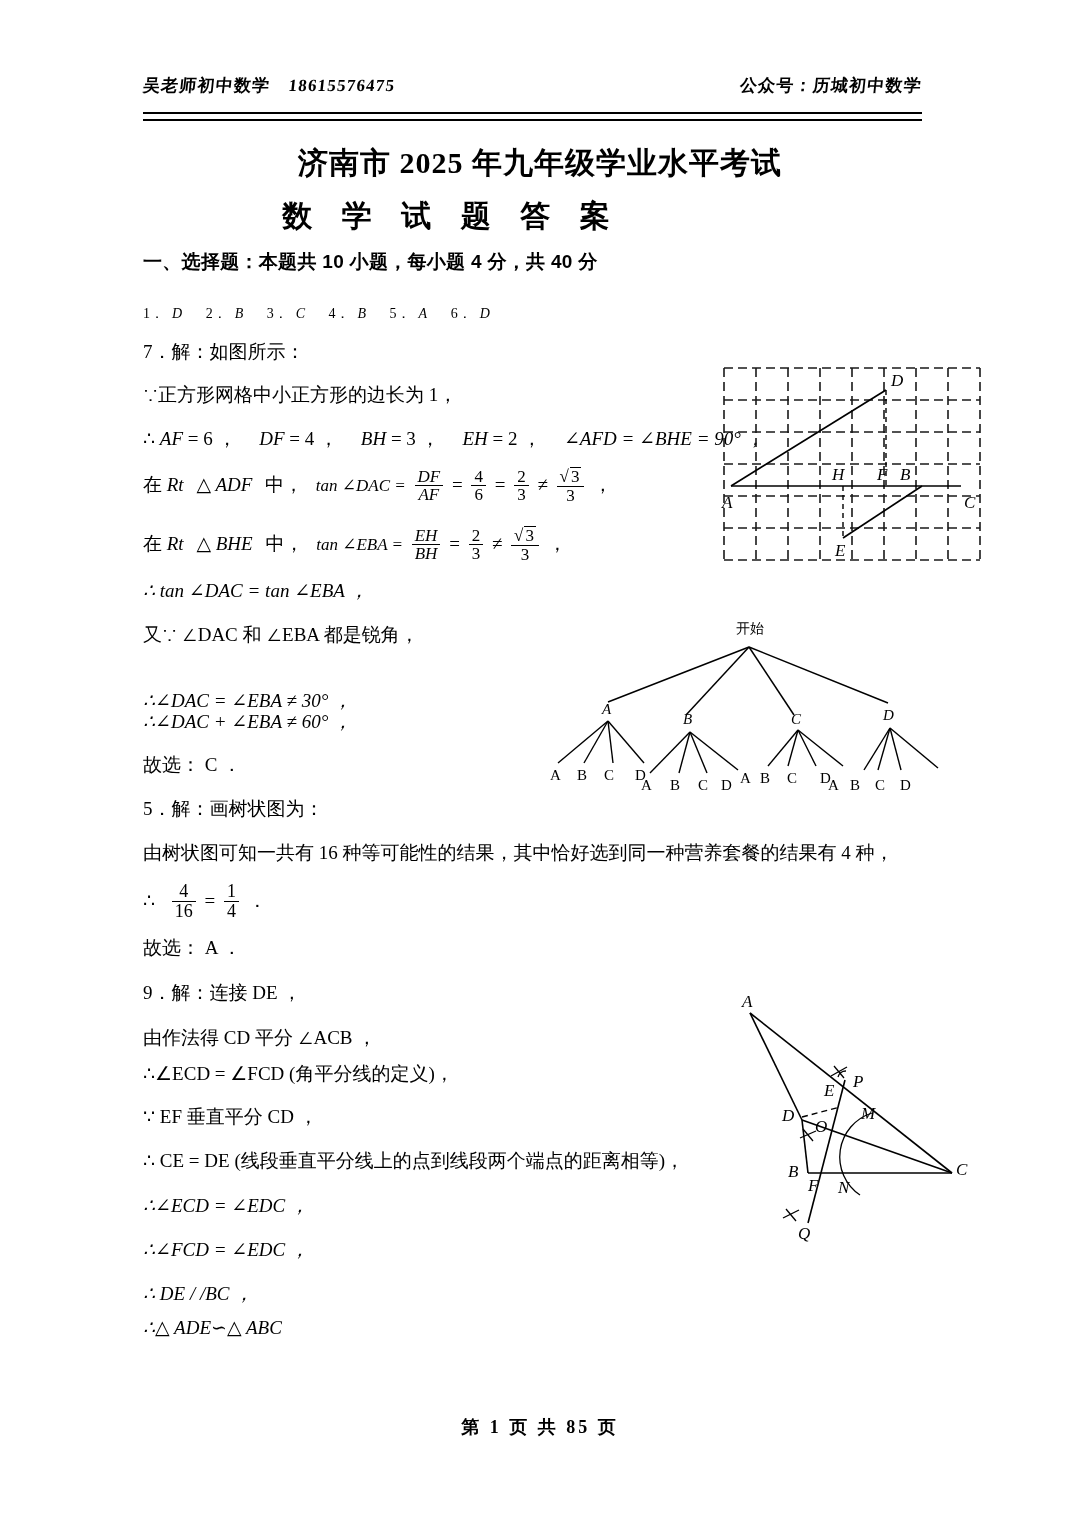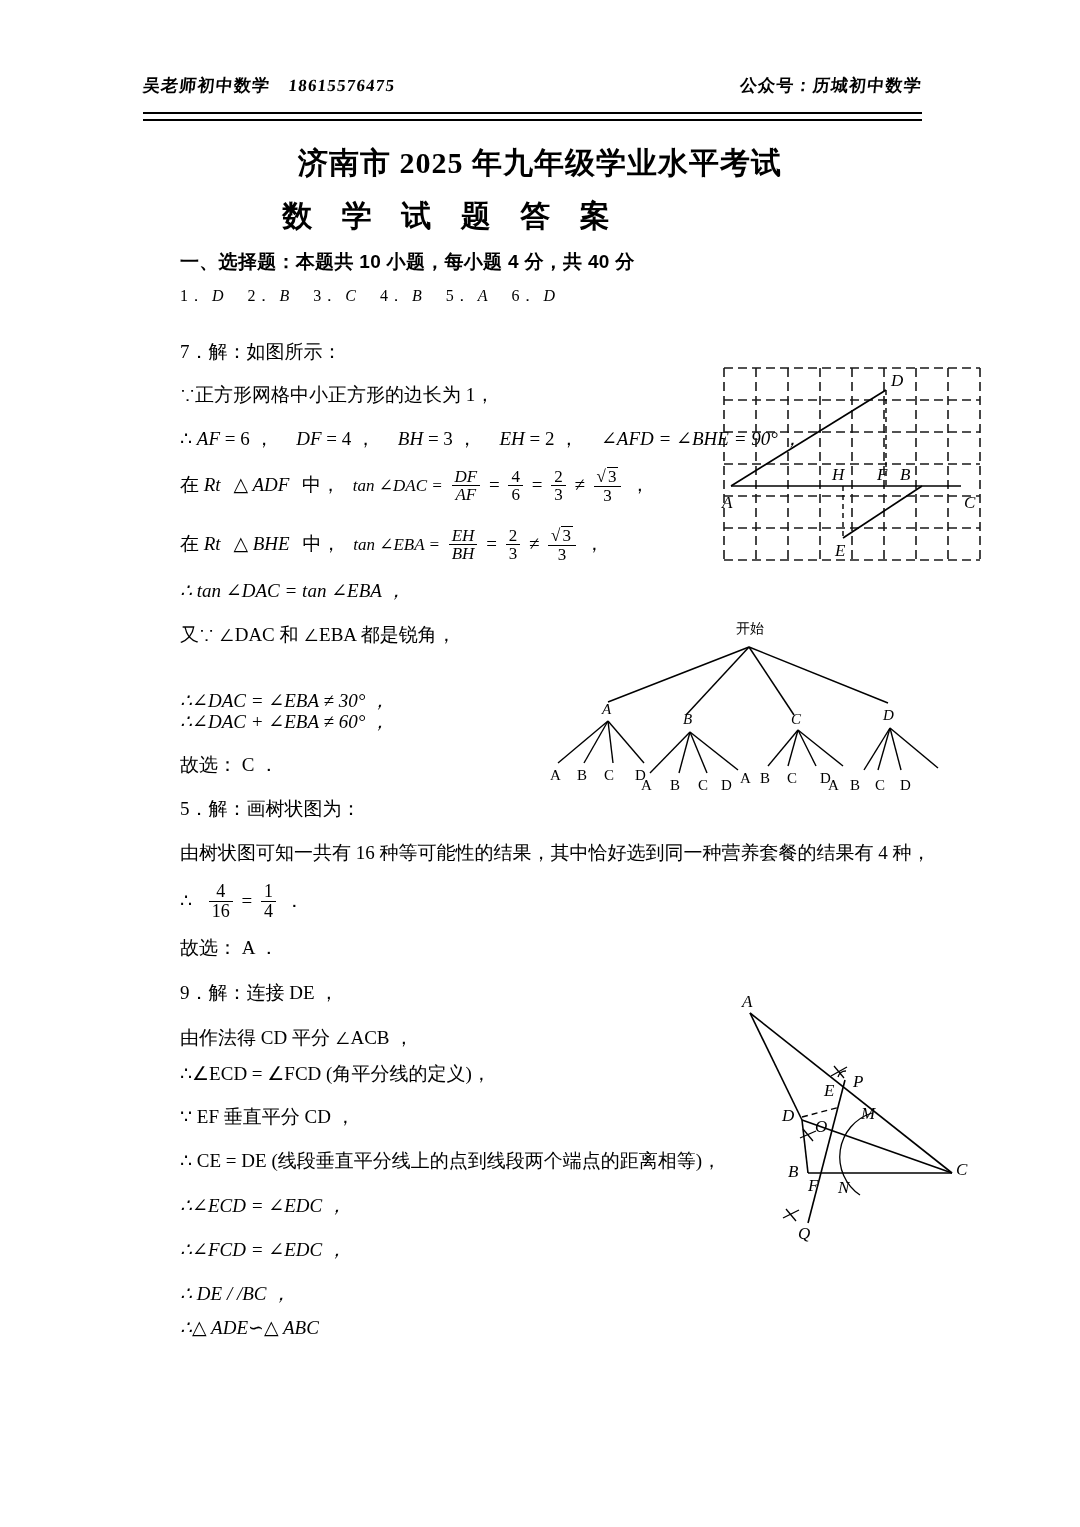--- a/index.html
+++ b/index.html
@@ -75,21 +75,20 @@
     text-indent: 11px;
   }
 
   
   .line {
     position: absolute;
     left: 143px;
     font-size: 19px;
     white-space: nowrap;
     line-height: 1;
-    margin-left: 37px;
   }
   .sec-head {
     font-weight: bold;
     font-family: "Liberation Sans", "DejaVu Sans", sans-serif;
     font-size: 19px;
     letter-spacing: 0.3px;
   }
   .mi { font-style: italic; font-family: "Liberation Serif", "DejaVu Serif", serif; }
   .num { font-family: "Liberation Serif", "DejaVu Serif", serif; }
   .han { font-family: Liberation Serif, serif; font-size: 19px; }
@@ -145,21 +144,21 @@
     <div class="runhead-left">吴老师初中数学　18615576475</div>
     <div class="runhead-right">公众号：历城初中数学</div>
   </div>
   <div class="runhead-rule"></div>
 
   <div class="doc-title">济南市 2025 年九年级学业水平考试</div>
   <div class="doc-subtitle">数 学 试 题 答 案</div>
 
   <div class="line sec-head" style="top:252px;">一、选择题：本题共 10 小题，每小题 4 分，共 40 分</div>
 
-  <div class="line ansrow" style="top:288px; font-size:16px;">
+  <div class="line ansrow" style="top:307px; font-size:14px;">
     <span class="aitem"><span class="num">1．</span><span class="sp"></span><span class="mi">D</span></span>
     <span class="aitem"><span class="num">2．</span><span class="sp"></span><span class="mi">B</span></span>
     <span class="aitem"><span class="num">3．</span><span class="sp"></span><span class="mi">C</span></span>
     <span class="aitem"><span class="num">4．</span><span class="sp"></span><span class="mi">B</span></span>
     <span class="aitem"><span class="num">5．</span><span class="sp"></span><span class="mi">A</span></span>
     <span class="aitem"><span class="num">6．</span><span class="sp"></span><span class="mi">D</span></span>
   </div>
 
   <div class="line han" style="top:342px;">7．解：如图所示：</div>
   <div class="line han" style="top:385px;">∵正方形网格中小正方形的边长为 1，</div>
@@ -392,14 +391,15 @@
         <text x="141" y="124">M</text>
         <text x="68" y="182">B</text>
         <text x="88" y="196">F</text>
         <text x="118" y="198">N</text>
         <text x="236" y="180">C</text>
         <text x="78" y="244">Q</text>
       </g>
     </svg>
   </div>
 
+  <div class="footer">第 1 页 共 85 页</div>
 
 </div>
 
 </body></html>

